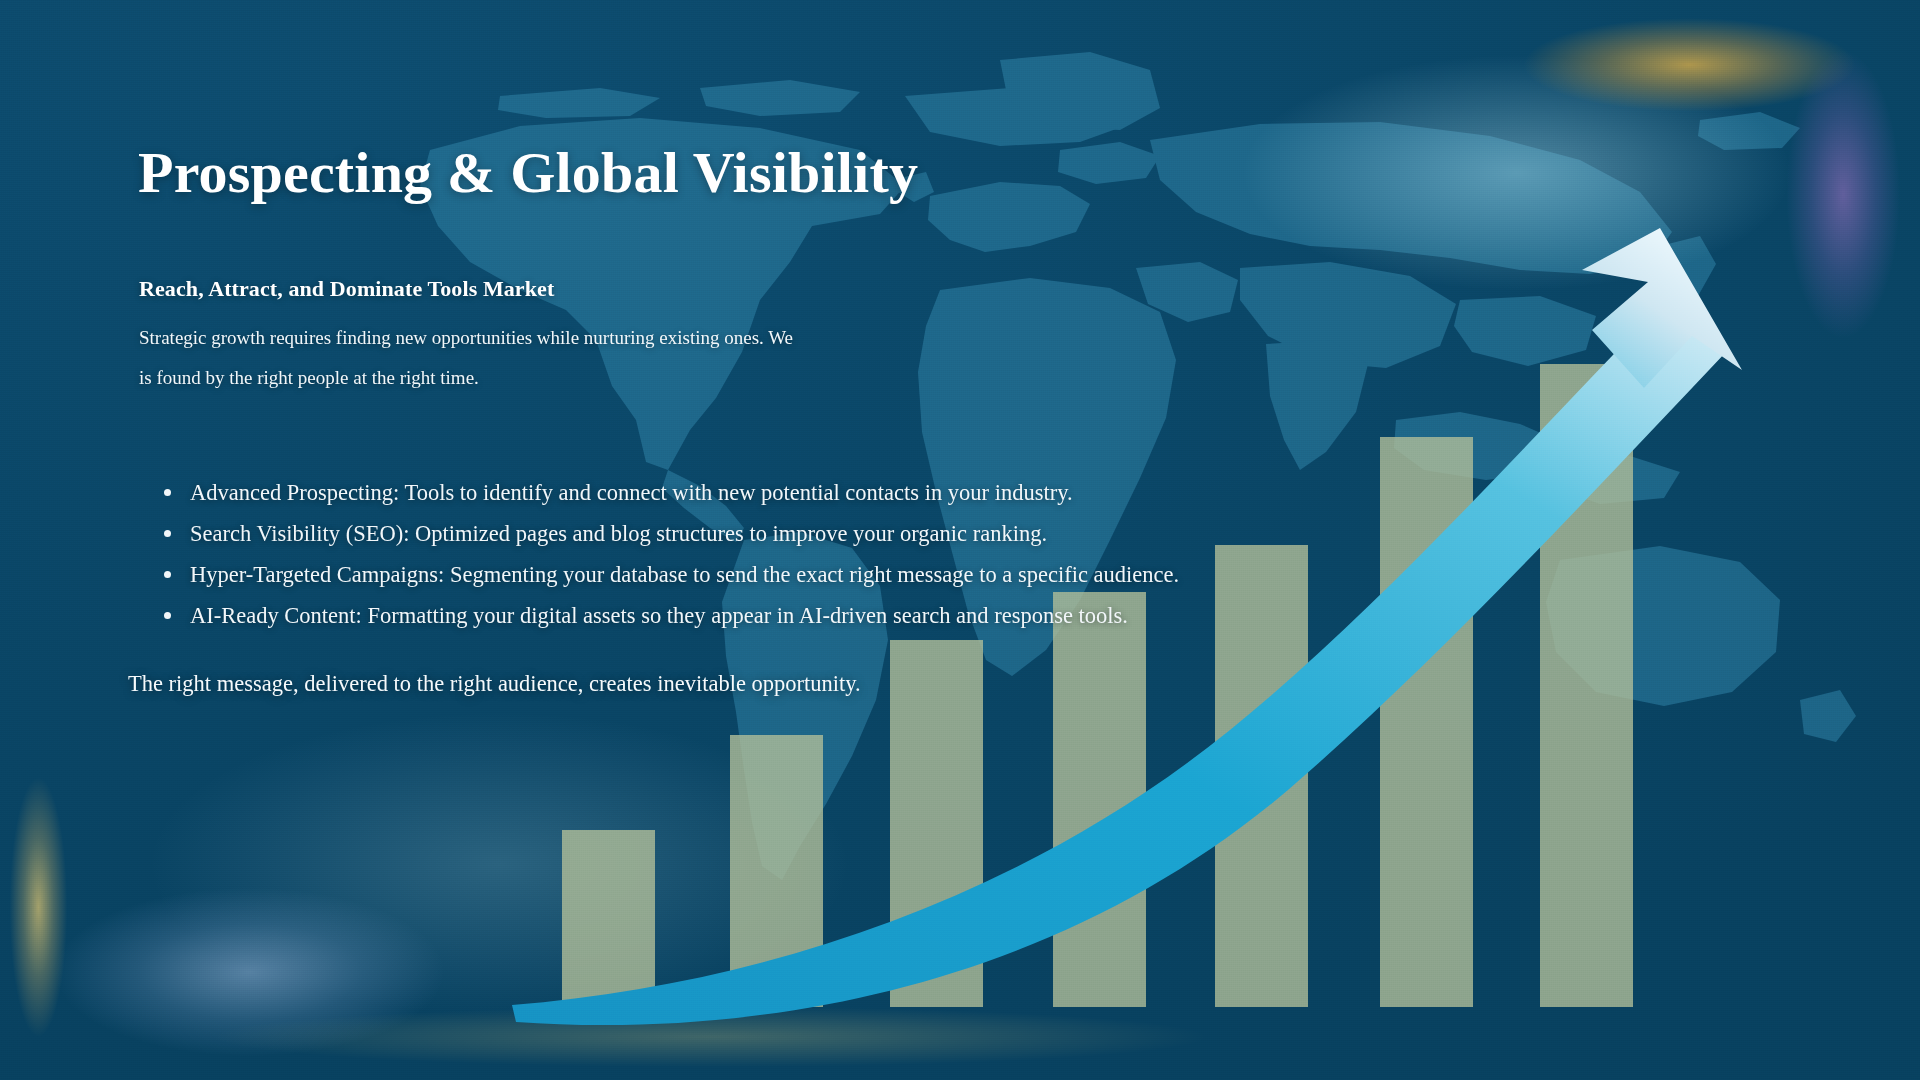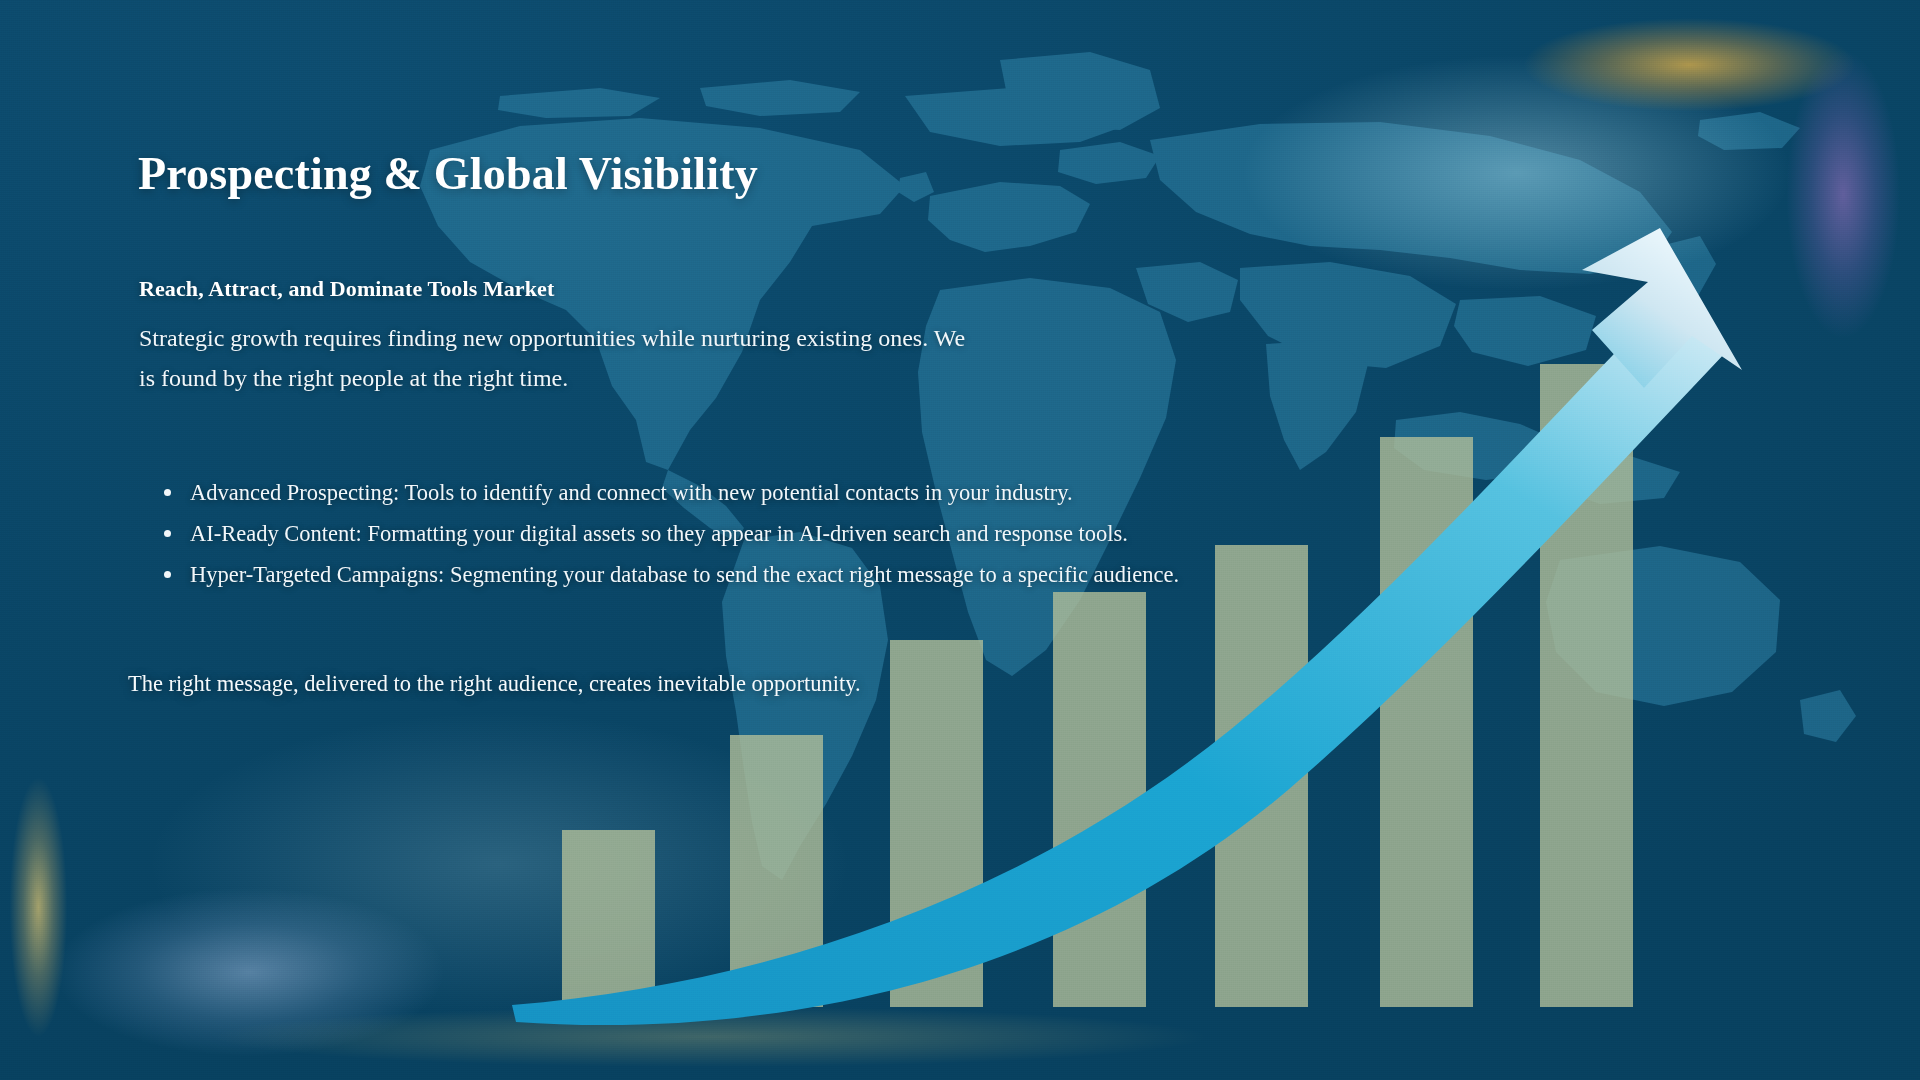--- a/index.html
+++ b/index.html
@@ -55,34 +55,34 @@
   }
 
   
   #chart{position:absolute;left:0;top:0;width:1920px;height:1080px;}
   #chart svg{width:100%;height:100%;display:block;}
 
   
   #content{position:absolute;left:0;top:0;width:1920px;height:1080px;}
 
   #page-title{
-    position:absolute;left:138px;top:116px;
-    font-size:46px;font-weight:700;color:#ffffff;letter-spacing:.2px;
+    position:absolute;left:138px;top:100px;
+    font-size:58px;font-weight:700;color:#ffffff;letter-spacing:.2px;
     text-shadow:0 2px 10px rgba(0,0,0,.30);white-space:nowrap;
   }
 
   #subtitle{
     position:absolute;left:139px;top:258px;
     font-size:22px;font-weight:700;color:#ffffff;letter-spacing:.1px;
     text-shadow:0 1px 6px rgba(0,0,0,.34);white-space:nowrap;
   }
 
   #intro{
     position:absolute;left:139px;top:318px;width:1130px;
-    font-size:24px;line-height:40px;color:#f2f7fa;font-weight:400;
+    font-size:19px;line-height:40px;color:#f2f7fa;font-weight:400;
     text-shadow:0 1px 6px rgba(0,0,0,.40);
   }
   #intro div{white-space:nowrap;}
 
   #bullets{
     position:absolute;left:148px;top:462px;width:1420px;
     margin:10px;padding:0 0 0 32px;list-style:none;
     font-size:22.5px;line-height:41px;color:#f2f7fa;
     text-shadow:0 1px 6px rgba(0,0,0,.45);
   }
@@ -199,22 +199,23 @@
 
     <h2 id="subtitle">Reach, Attract, and Dominate Tools Market</h2>
 
     <div id="intro">
       <div>Strategic growth requires finding new opportunities while nurturing existing ones. We</div>
       <div>is found by the right people at the right time.</div>
     </div>
 
     <ul id="bullets">
       <li><span class="dot"></span><span>Advanced Prospecting: Tools to identify and connect with new potential contacts in your industry.</span></li>
+      <li><span class="dot"></span><span>Search Visibility (SEO): Optimized pages and blog structures to improve your organic ranking.</span></li>
+      <li><span class="dot"></span><span>Hyper-Targeted Campaigns: Segmenting your database to send the exact right message to a specific audience.</span></li>
       <li><span class="dot"></span><span>AI-Ready Content: Formatting your digital assets so they appear in AI-driven search and response tools.</span></li>
-      <li><span class="dot"></span><span>Hyper-Targeted Campaigns: Segmenting your database to send the exact right message to a specific audience.</span></li>
     </ul>
 
     <p id="closing">The right message, delivered to the right audience, creates inevitable opportunity.</p>
 
   </div>
 
   <div class="layer" id="grain"></div>
 
 </div>
 

